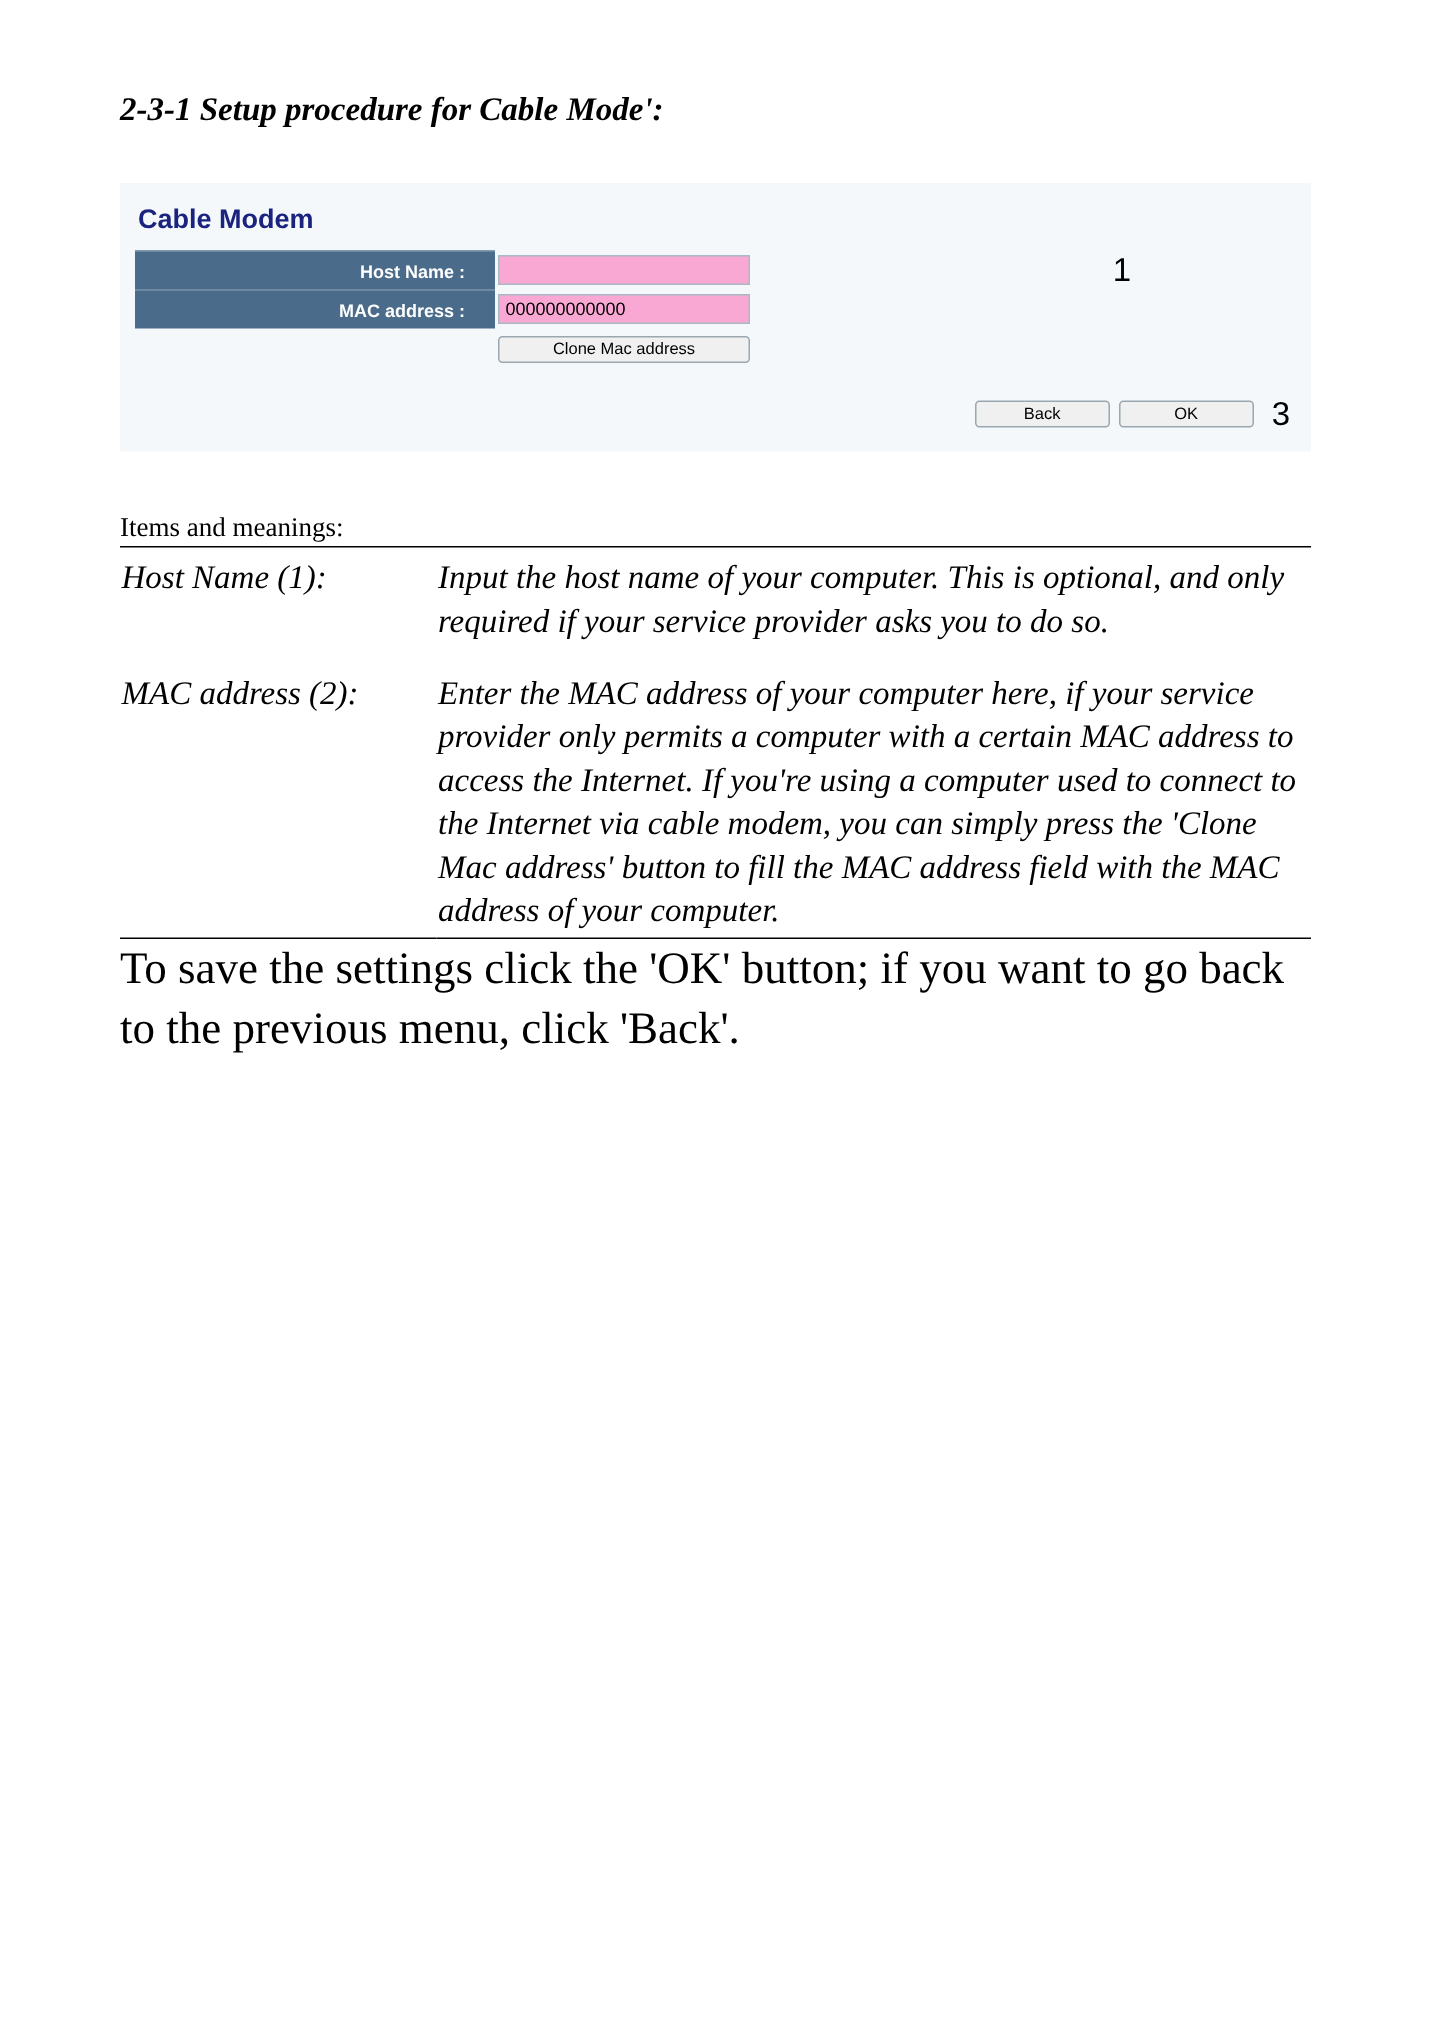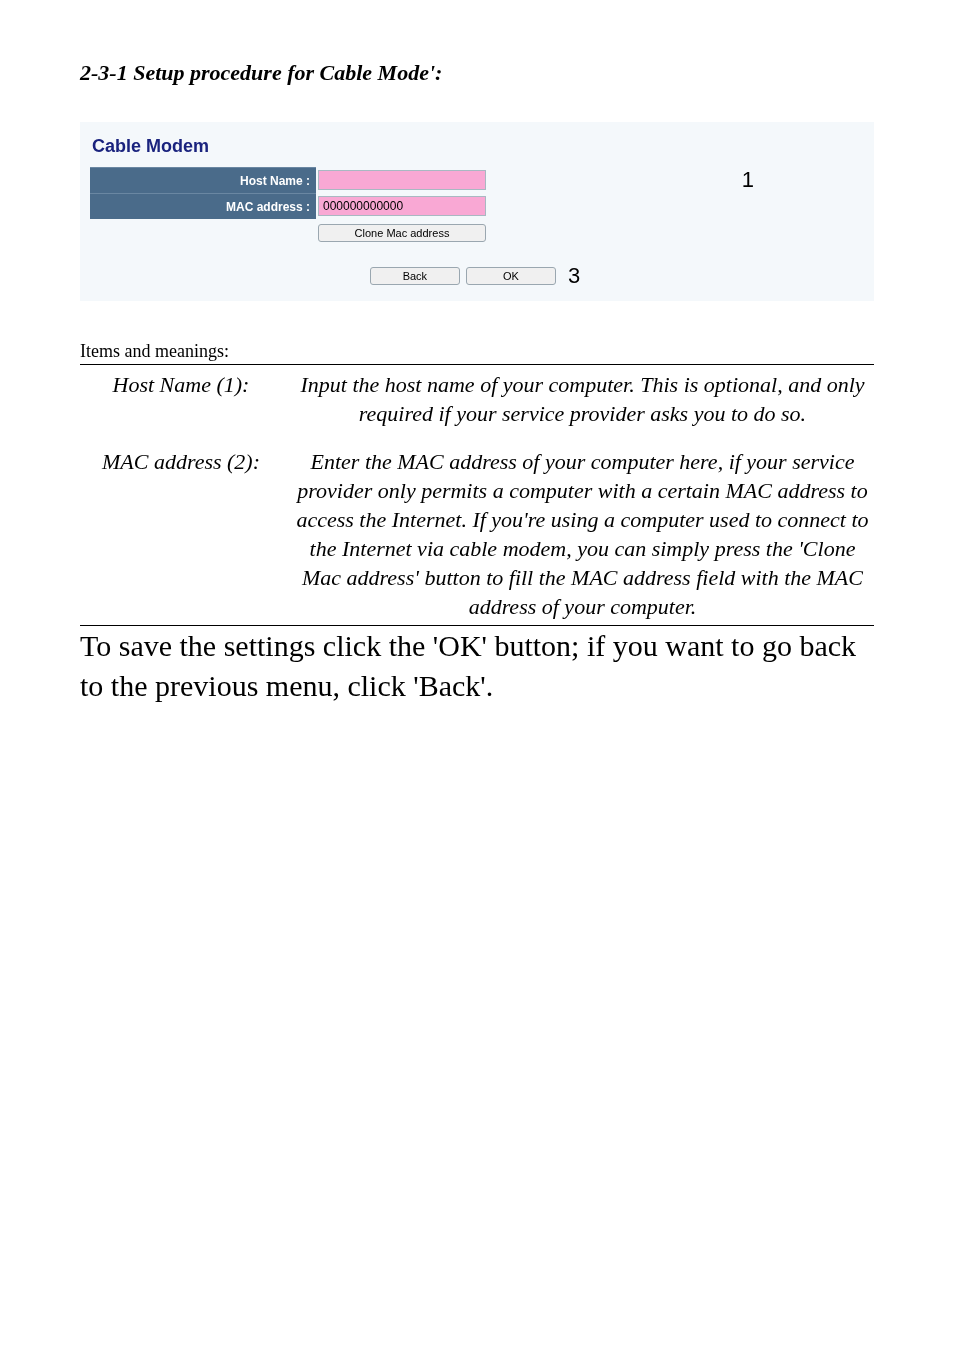--- a/index.html
+++ b/index.html
@@ -37,21 +37,21 @@
     height: 26px;
   }
   .label-cell {
     width: 220px;
     background: #4a6b8a;
     color: #fff;
     font-family: Arial, sans-serif;
     font-size: 12px;
     font-weight: bold;
     text-align: right;
-    padding-right: 6px;
+    padding-right: 20px;
     line-height: 26px;
     border-top: 1px solid #6a87a2;
   }
   .input-cell {
     flex: 1;
     display: flex;
     align-items: center;
     background: #f4f8fb;
     padding-left: 2px;
     position: relative;
@@ -88,21 +88,21 @@
     position: absolute;
     font-family: Arial, sans-serif;
     font-size: 22px;
     color: #000;
     font-weight: normal;
   }
   .a1 { right: 110px; top: 0px; }
   .a2 { right: 110px; top: 26px; }
   .bottom-buttons {
     display: flex;
-    justify-content: center;
+    justify-content: flex-end;
     gap: 6px;
     padding: 18px 4px 2px 0;
     align-items: center;
   }
   .bottom-buttons .btn {
     width: 90px;
     text-align: center;
     padding: 2px 0;
   }
   .annot3 {
@@ -114,21 +114,20 @@
   
   .items-heading {
     font-size: 18px;
     border-bottom: 1.5px solid #000;
     padding-bottom: 2px;
     margin-bottom: 4px;
   }
   .def-table {
     width: 100%;
     border-collapse: collapse;
-    text-align: center;
   }
   .def-table td {
     vertical-align: top;
     font-size: 22px;
     font-style: italic;
     padding-bottom: 18px;
     line-height: 1.32;
   }
   .def-table td.term {
     width: 200px;

